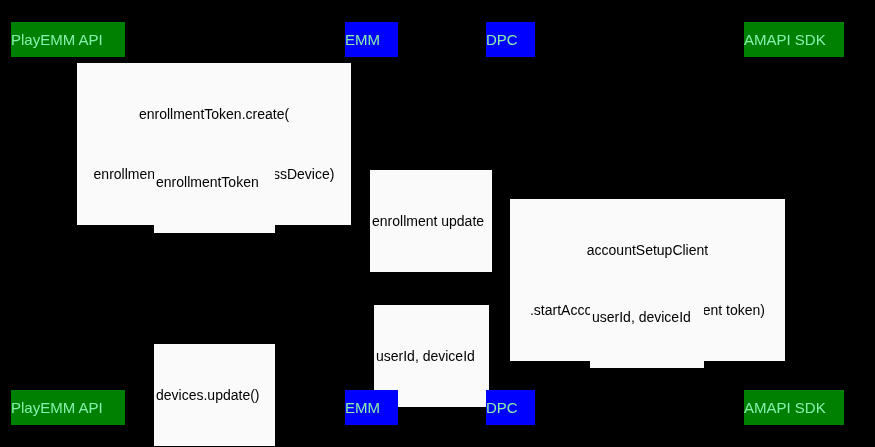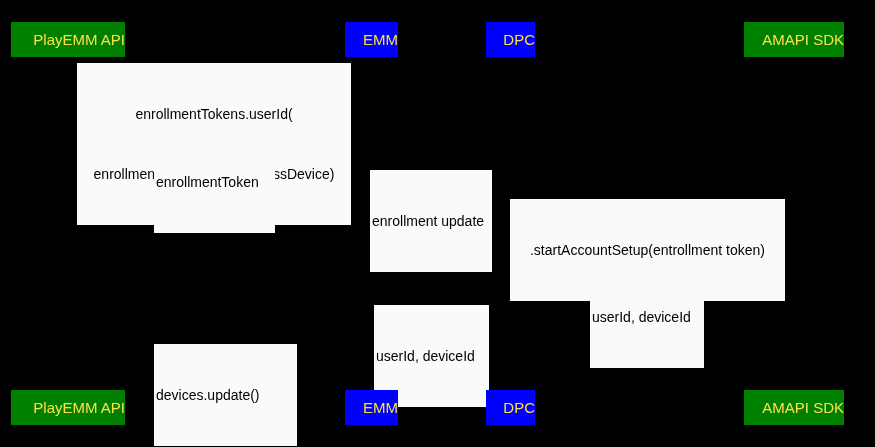--- a/index.html
+++ b/index.html
@@ -12,22 +12,22 @@
     width: 875px;
     height: 447px;
     background: #000000;
     overflow: hidden;
     font-family: "Liberation Sans", sans-serif;
   }
   .participant {
     position: absolute;
     display: flex;
     align-items: center;
-    justify-content: flex-end;
-    color: #fde047;
+    justify-content: flex-start;
+    color: #86efac;
     font-size: 15px;
     line-height: 1;
     white-space: nowrap;
     box-sizing: border-box;
   }
   .p-green { background: #008000; }
   .p-blue  { background: #0000ff; margin-left: 10px; }
 
   .lifeline {
     position: absolute;
@@ -65,45 +65,46 @@
     <span>EMM</span>
   </div>
   <div class="participant p-blue" style="left:476px; top:22px; width:49px; height:35px;">
     <span>DPC</span>
   </div>
   <div class="participant p-green" style="left:744px; top:22px; width:100px; height:35px;">
     <span>AMAPI SDK</span>
   </div>
 
   <div class="msg-label center" style="left:77px; top:63px; width:274px;">
-    <div>enrollmentTokens.userId(</div>
+    <div>enrollmentToken.create(</div>
     <div>enrollmentTokenType=userlessDevice)</div>
   </div>
 
   <div class="msg-label left" style="left:154px; top:131px; width:121px;">
     <div>enrollmentToken</div>
   </div>
 
   <div class="msg-label left" style="left:370px; top:170px; width:122px;">
     <div>enrollment update</div>
   </div>
 
   <div class="msg-label center" style="left:510px; top:199px; width:275px;">
+    <div>accountSetupClient</div>
     <div>.startAccountSetup(entrollment token)</div>
   </div>
 
   <div class="msg-label left" style="left:590px; top:266px; width:114px;">
     <div>userId, deviceId</div>
   </div>
 
   <div class="msg-label left" style="left:374px; top:305px; width:115px;">
     <div>userId, deviceId</div>
   </div>
 
-  <div class="msg-label left" style="left:154px; top:344px; width:143px;">
+  <div class="msg-label left" style="left:154px; top:344px; width:121px;">
     <div>devices.update()</div>
   </div>
 
   <div class="participant p-green" style="left:11px;  top:390px; width:114px; height:35px;">
     <span>PlayEMM API</span>
   </div>
   <div class="participant p-blue" style="left:335px; top:390px; width:53px; height:35px;">
     <span>EMM</span>
   </div>
   <div class="participant p-blue" style="left:476px; top:390px; width:49px; height:35px;">

